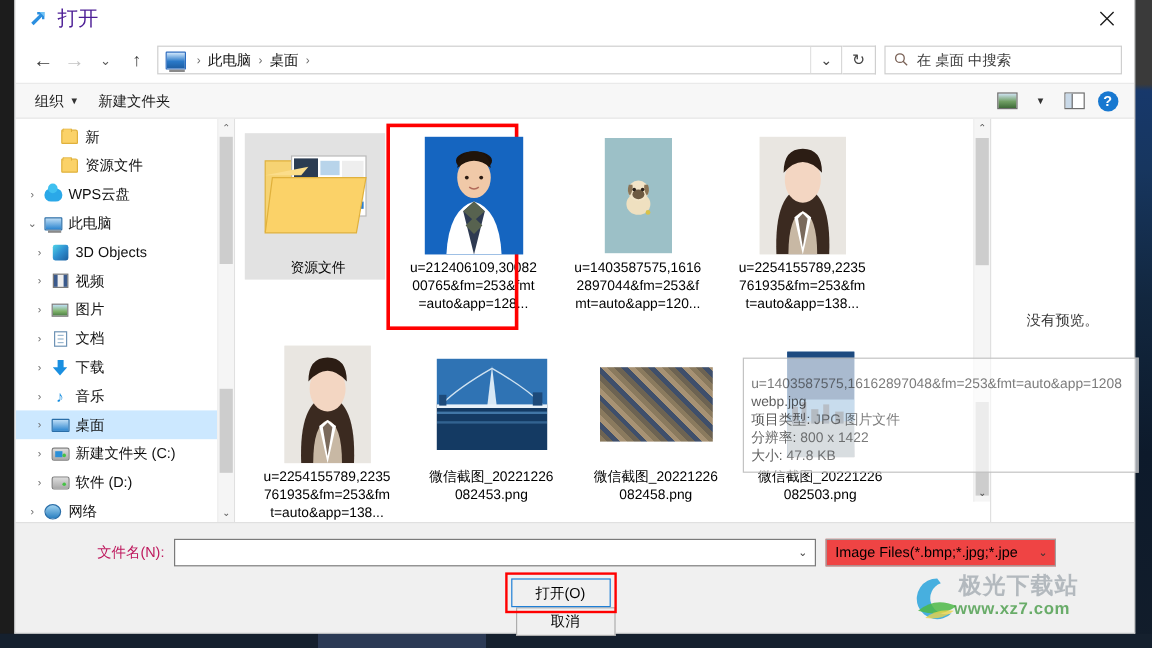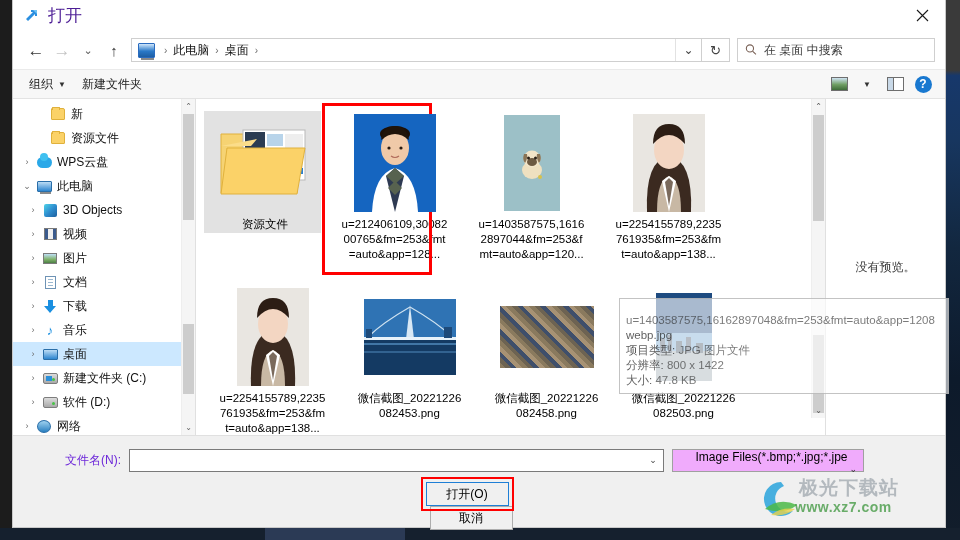--- a/index.html
+++ b/index.html
@@ -135,25 +135,25 @@
 
   
   .tooltip { position: absolute; left: 606px; top: 298px; width: 330px; padding: 14px 6px 5px 6px;
     background: rgba(255,255,255,0.62); border: 1px solid rgba(170,170,170,0.7); font-size: 11.5px;
     line-height: 15px; color: rgba(40,40,40,0.62); white-space: nowrap; overflow: hidden; }
   .tt-strong { color: rgba(20,20,20,0.70); }
 
   
   .bottom { flex: none; background: #f0f0f0; border-top: 1px solid #e0e0e0; padding: 0; height: 92px; position: relative; }
   .fn-row { display: flex; align-items: center; height: 26px; margin-top: 11px; }
-  .fn-label { width: 116px; text-align: right; font-size: 12px; color: #6d28d9; padding-right: 8px; padding-left: 12px; }
+  .fn-label { width: 132px; text-align: right; font-size: 12px; color: #be185d; padding-right: 8px; padding-left: 12px; }
   .fn-input { flex: 0 0 535px; height: 23px; border: 1px solid #7a7a7a; background: #fff; display: flex; align-items: center; }
   .fn-caret { width: 20px; display:flex; align-items:center; justify-content:center; font-size: 9px; color: #444; margin-left:auto; }
-  .ftype { margin-left: 8px; width: 192px; height: 23px; border: 1px solid #a0a0a0; background: #f0abfc;
-    display: flex; align-items: center; padding-left: 7px; font-size: 12px; color: #000; flex-direction: column; }
+  .ftype { margin-left: 8px; width: 192px; height: 23px; border: 1px solid #a0a0a0; background: #ef4444;
+    display: flex; align-items: center; padding-left: 7px; font-size: 12px; color: #000; }
   .ftype-caret { margin-left: auto; margin-right: 6px; font-size: 9px; color: #333; }
   .btn-row { display: flex; justify-content: flex-end; align-items: center; margin-top: 9px; padding-right: 16px; flex-direction: column; }
   .btn { width: 83px; height: 24px; display: flex; align-items: center; justify-content: center;
     font-size: 12px; background: #f0f0f0; border: 1px solid #adadad; color: #000; }
   .btn.primary { border: 1px solid #1e7fd6; position: relative; }
   .btn-red-wrap { position: relative; margin-right: 8px; }
   .btn-red-wrap:before { content:""; position:absolute; left:-5px; top:-5px; right:-5px; bottom:-5px; border:2px solid #ff0000; }
 
   
   .wm { position: absolute; right: 8px; bottom: 2px; width: 178px; height: 52px; pointer-events: none; }

